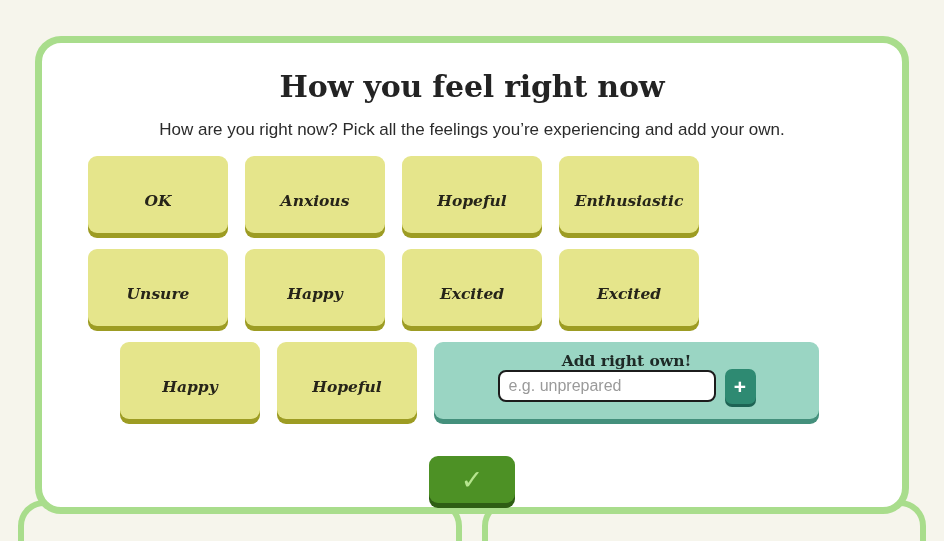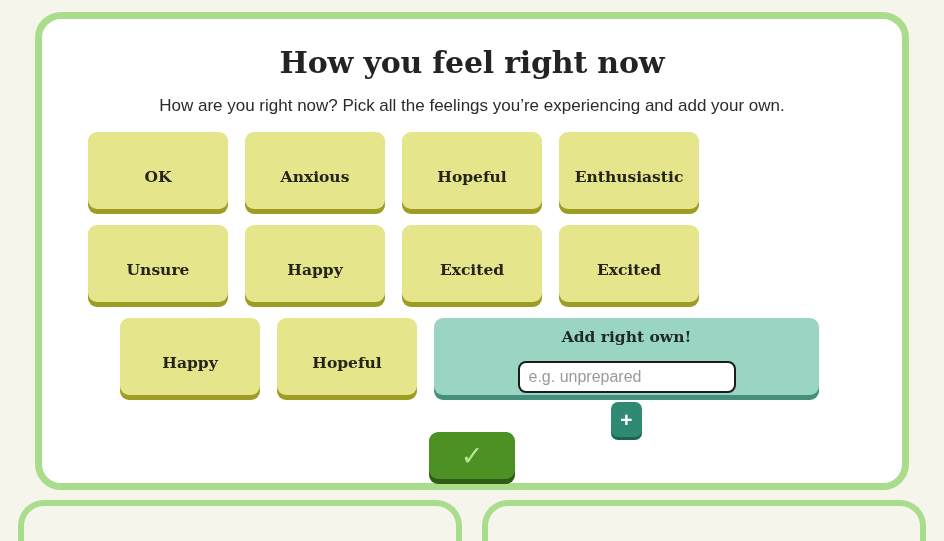--- a/index.html
+++ b/index.html
@@ -33,21 +33,21 @@
     left: 482px;
     top: 500px;
     width: 444px;
     height: 120px;
   }
 
   
   .card {
     position: absolute;
     left: 35px;
-    top: 12px;
+    top: 36px;
     width: 874px;
     height: 478px;
     background: #ffffff;
     border: 7px solid #a9dd8c;
     border-radius: 26px;
     box-sizing: border-box;
     z-index: 5;
   }
 
   .title {
@@ -98,20 +98,21 @@
     font-family: "DejaVu Serif", "Liberation Serif", serif;
     font-size: 15.5px;
     font-weight: bold;
     color: #262419;
     text-align: center;
     display: block;
     line-height: 1;
     padding-top: 13px;
     box-sizing: border-box;
     vertical-align: top;
+    font-style: italic;
   }
 
   
   .addown {
     width: 385px;
     height: 77px;
     background: #9ad5c3;
     border-radius: 9px;
     box-shadow: 0 5px 0 0 #44907c;
     box-sizing: border-box;
@@ -124,22 +125,21 @@
     font-weight: bold;
     color: #1e2a26;
     padding-top: 11px;
     line-height: 1;
   }
   .addown-controls {
     display: flex;
     align-items: center;
     justify-content: center;
     gap: 9px;
-    margin-top: 16px;
-    flex-direction: column;
+    margin-top: 0;
   }
   .addown-input {
     width: 218px;
     height: 32px;
     border: 2px solid #1c1c1c;
     border-radius: 8px;
     background: #ffffff;
     font-family: "Liberation Sans", sans-serif;
     font-size: 16px;
     color: #333;

